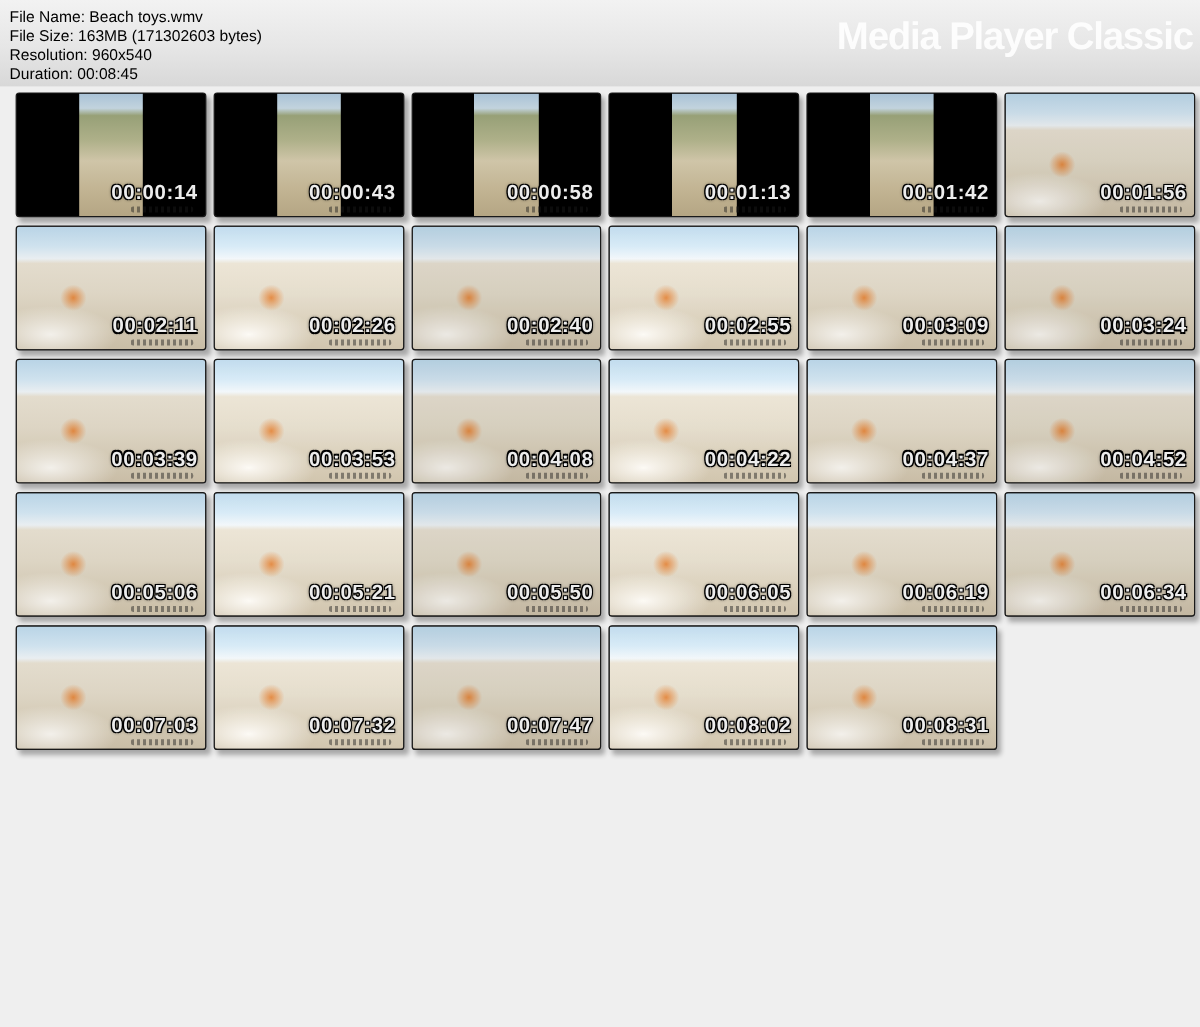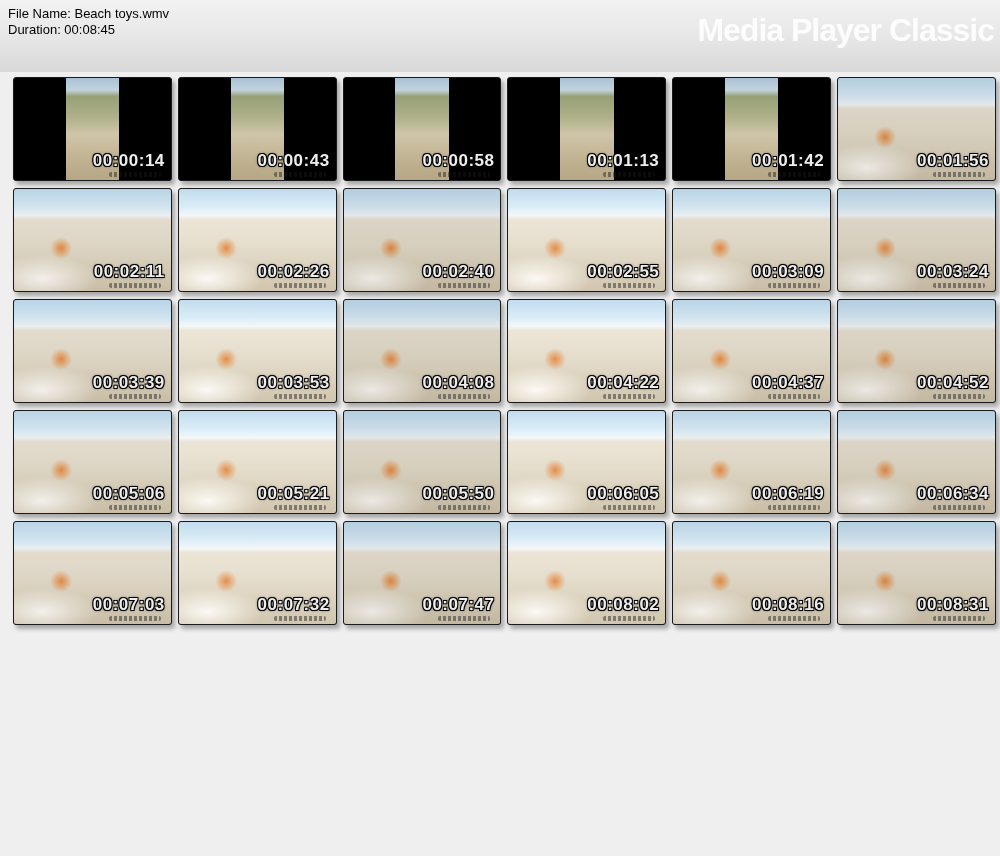--- a/index.html
+++ b/index.html
@@ -87,20 +87,22 @@
     filter:blur(0.6px);
     border-radius:2px;
   }
 </style>
 </head>
 <body>
 
 <div class="header">
   <div class="file-info">
     <div>File Name: Beach toys.wmv</div>
+    <div>File Size: 163MB (171302603 bytes)</div>
+    <div>Resolution: 960x540</div>
     <div>Duration: 00:08:45</div>
   </div>
   <div class="mpc-watermark">Media Player Classic</div>
 </div>
 
 <div class="grid">
     <div class="thumb pillarbox">
     <div class="scene"></div>
     <div class="ts">00:00:14</div>
     <div class="wm"></div>
@@ -235,21 +237,16 @@
     <div class="ts">00:07:47</div>
     <div class="wm"></div>
   </div>
     <div class="thumb full">
     <div class="scene"></div>
     <div class="ts">00:08:02</div>
     <div class="wm"></div>
   </div>
     <div class="thumb full">
     <div class="scene"></div>
-    <div class="ts">00:08:16</div>
-    <div class="wm"></div>
-  </div>
-    <div class="thumb full">
-    <div class="scene"></div>
     <div class="ts">00:08:31</div>
     <div class="wm"></div>
   </div>
   </div>
 
 </body></html>

